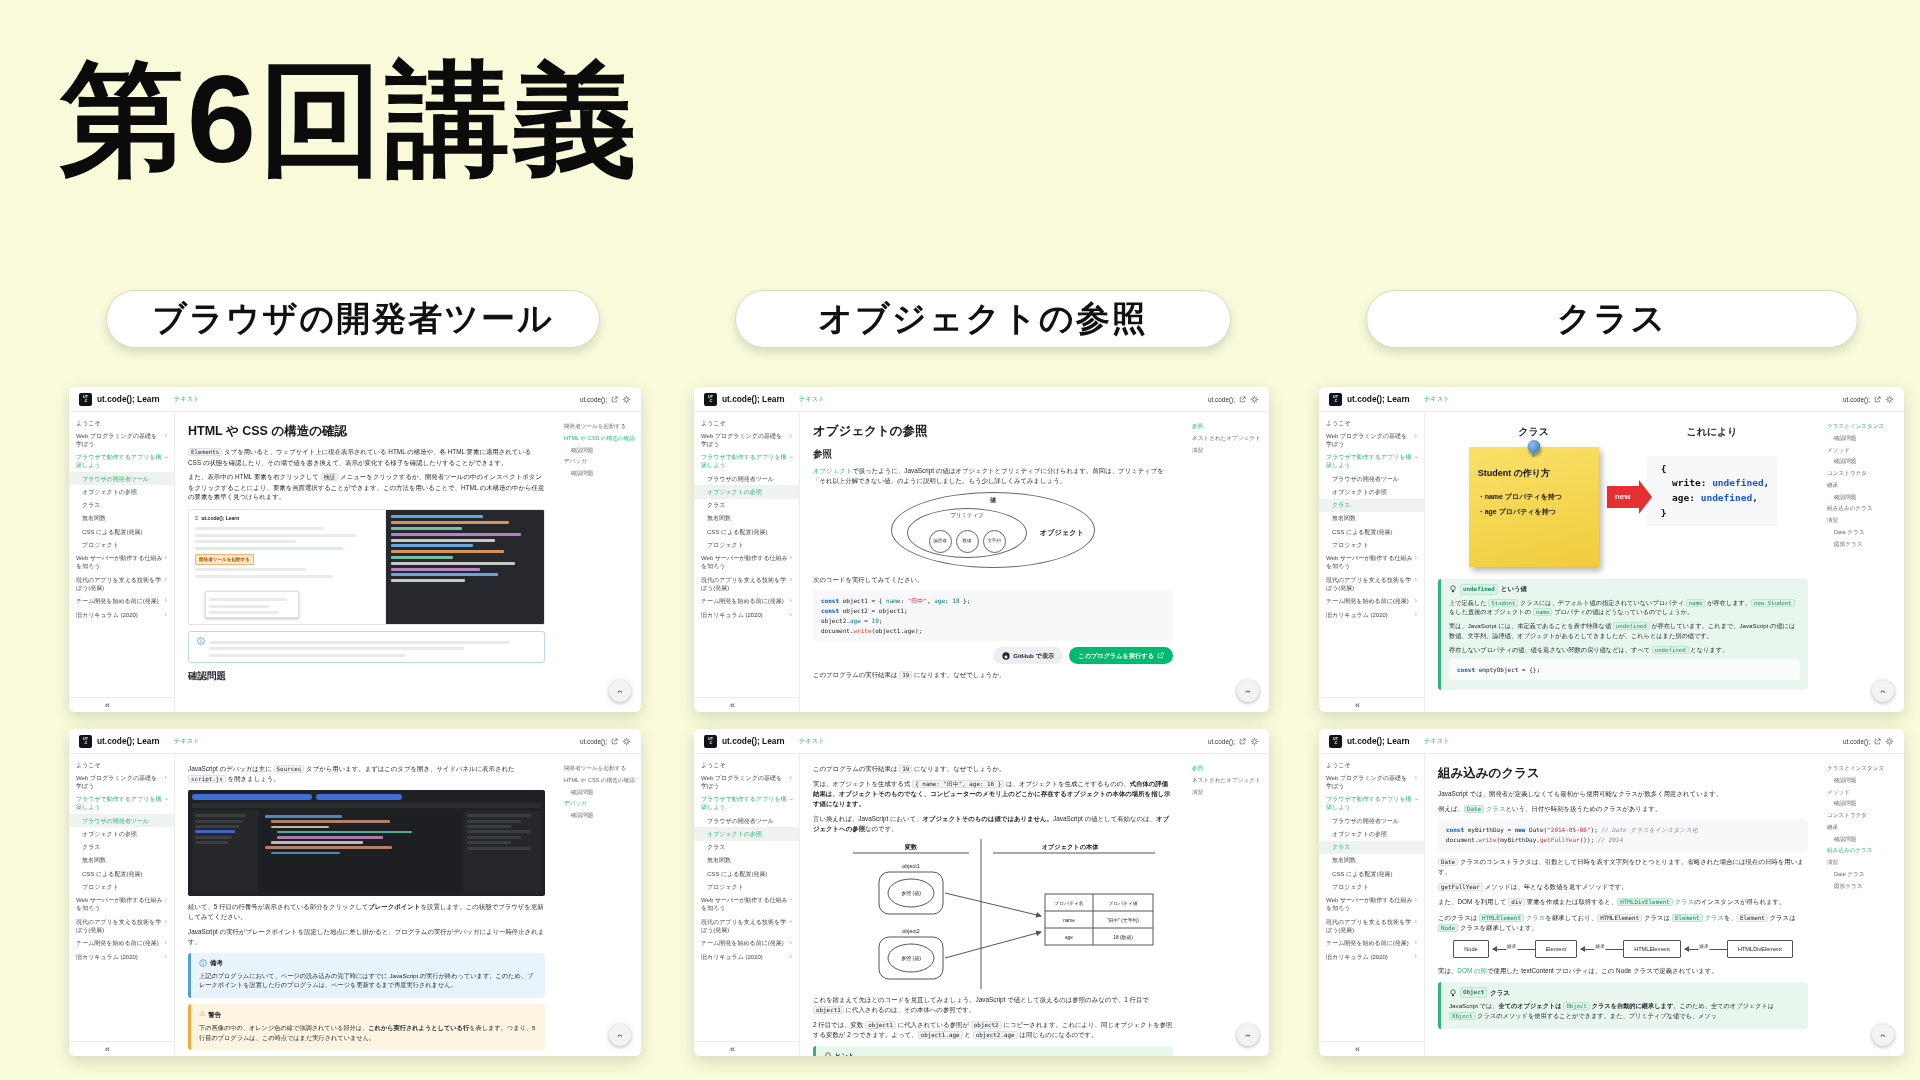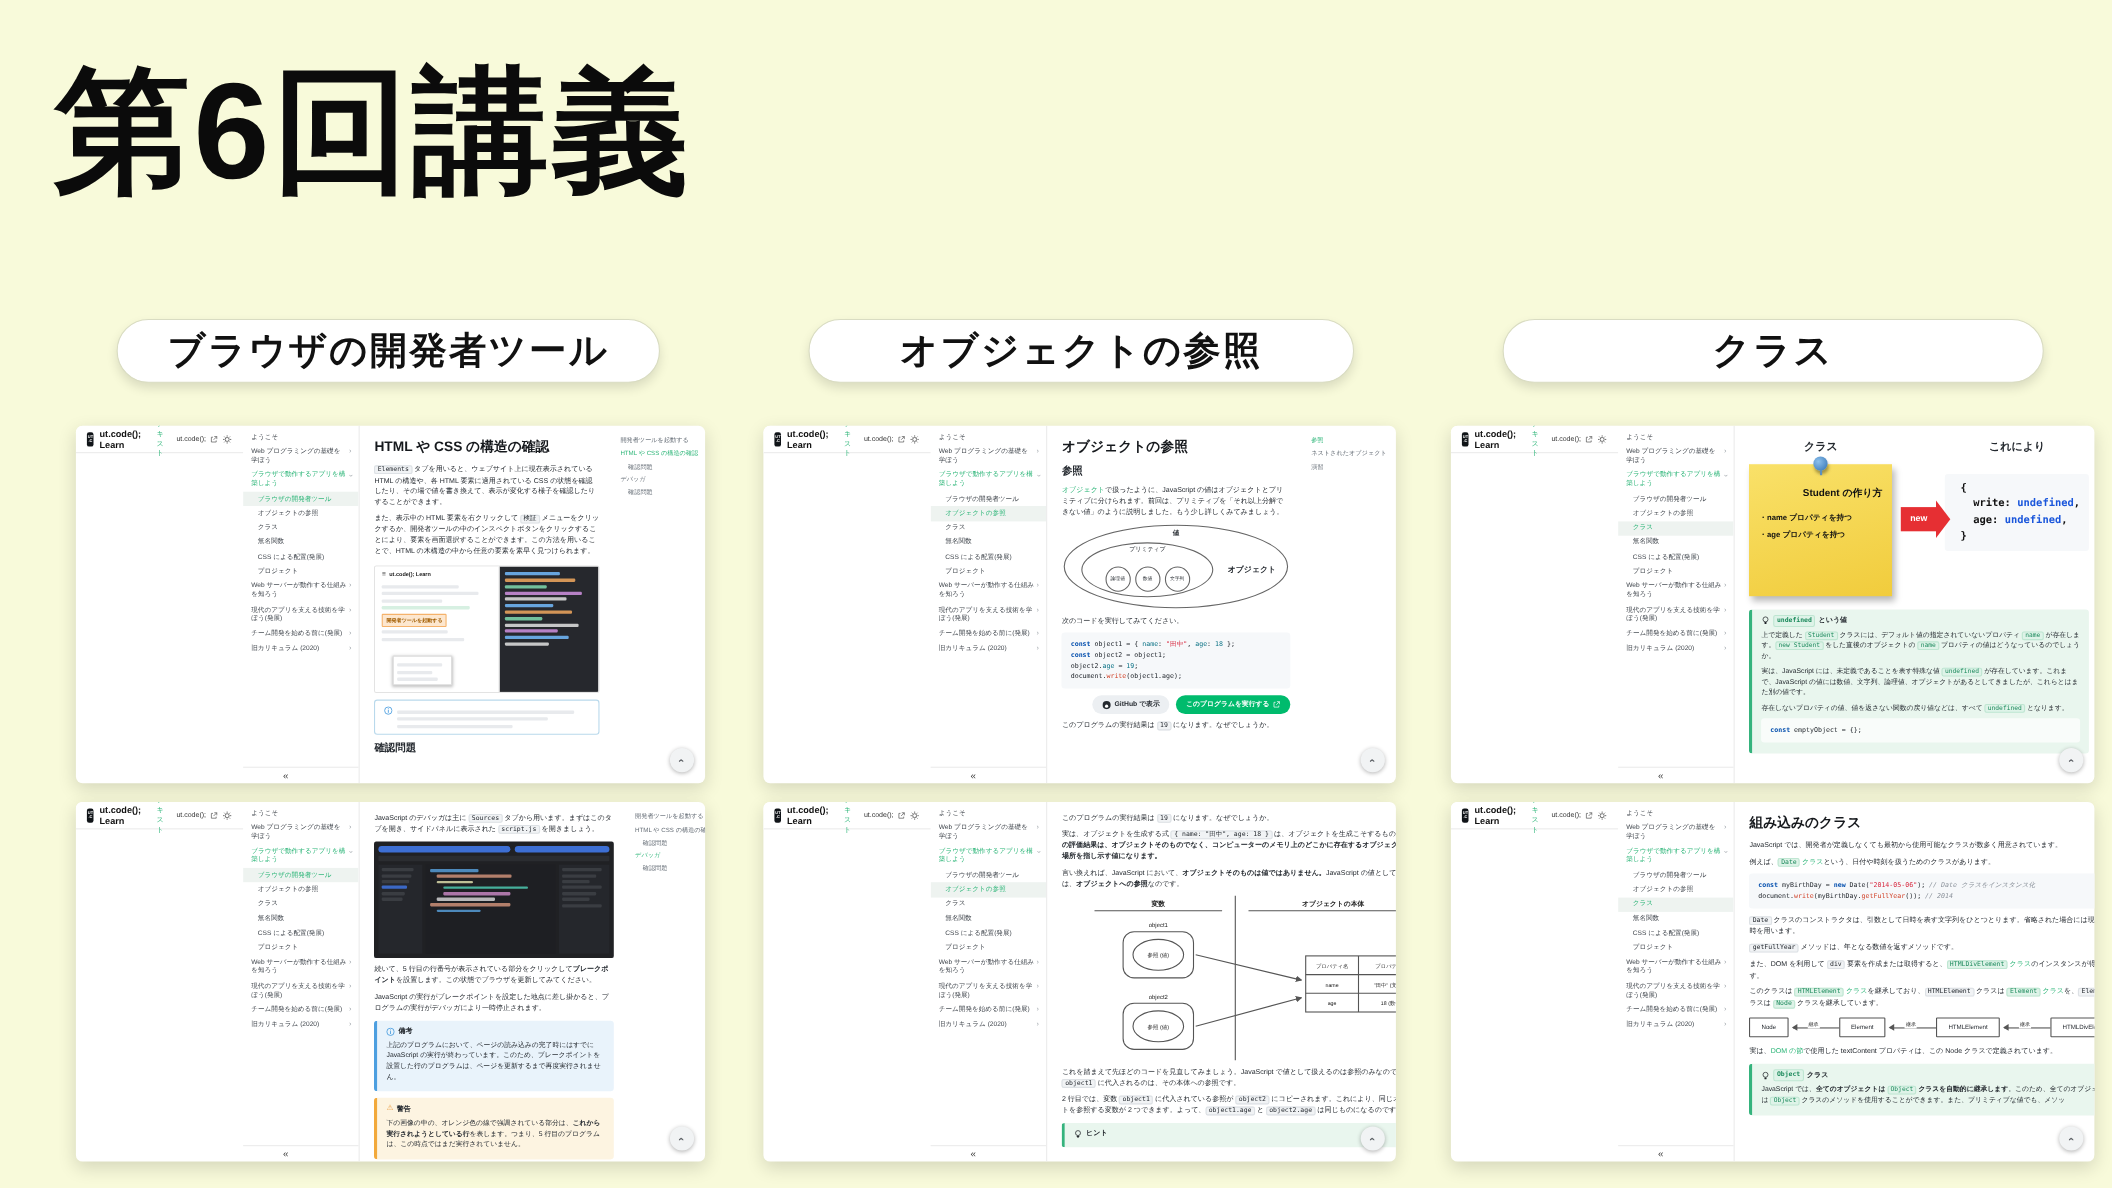--- a/index.html
+++ b/index.html
@@ -1,23 +1,23 @@
 <!DOCTYPE html>
 <html><head>
 <meta charset="utf-8">
 <style>
 *{margin:0;padding:0;box-sizing:border-box}
 html,body{width:1920px;height:1080px;overflow:hidden}
 body{font-family:"Liberation Sans","DejaVu Sans",sans-serif;color:#111}
 .slide{position:relative;width:1920px;height:1080px;background:#f8fada}
-.slide-title{position:absolute;left:49px;top:38px;font-size:124px;font-weight:900;letter-spacing:3px;color:#0b0b0b}
+.slide-title{position:absolute;left:60px;top:38px;font-size:124px;font-weight:900;letter-spacing:3px;color:#0b0b0b}
 .pill{position:absolute;top:290px;height:58px;background:#fff;border:1px solid #d9dcc2;border-radius:30px;box-shadow:0 5px 10px rgba(0,0,0,.12);display:flex;align-items:center;justify-content:center;font-weight:800;font-size:34px;color:#111;letter-spacing:2px}
 .p1{left:106px;width:494px}.p2{left:735px;width:496px}.p3{left:1366px;width:492px}
 
-.card{position:absolute;background:#fff;border-radius:6px;box-shadow:0 5px 16px rgba(0,0,0,.14);overflow:hidden;display:flex;flex-direction:row}
+.card{position:absolute;background:#fff;border-radius:6px;box-shadow:0 5px 16px rgba(0,0,0,.14);overflow:hidden;display:flex;flex-direction:column}
 .c1{left:69px;top:387px;width:572px;height:325px}
 .c2{left:694px;top:387px;width:575px;height:325px}
 .c3{left:1319px;top:387px;width:585px;height:325px}
 .c4{left:69px;top:729px;width:572px;height:327px}
 .c5{left:694px;top:729px;width:575px;height:327px}
 .c6{left:1319px;top:729px;width:585px;height:327px}
 .chead{height:25px;flex:0 0 25px;display:flex;align-items:center;padding:0 10px;border-bottom:1px solid #ececec;gap:5px;background:#fff}
 .clogo{width:13px;height:13px;background:#101418;border-radius:2px;color:#fff;font-size:3.6px;font-weight:700;line-height:1.15;display:flex;flex-direction:column;align-items:center;justify-content:center}
 .cbrand{font-size:8.3px;font-weight:800;color:#111}
 .cnav{font-size:6.4px;color:#2bb577;margin-left:9px;text-decoration:none}
@@ -64,21 +64,21 @@
 .btn{display:inline-flex;align-items:center;gap:3px;font-size:6.2px;font-weight:700;padding:3.5px 9px;border-radius:11px;text-decoration:none}
 .btn.ghost{background:#eceff2;color:#24292f}
 .btn.primary{background:#00bb6d;color:#fff}
 
 .cd{display:flex;gap:8px;align-items:flex-start;justify-content:center;padding:2px 0 6px}
 .cd-col{text-align:center}
 .cd-h{font-weight:800;font-size:10px;margin-bottom:7px}
 .sticky{position:relative;width:130px;min-height:120px;background:linear-gradient(165deg,#f9e169,#f1cc3c);box-shadow:3px 4px 6px rgba(0,0,0,.28);padding:14px 9px 9px;text-align:left}
 .pin{position:absolute;top:-7px;left:50%;transform:translateX(-50%);width:13px;height:13px;border-radius:50%;background:radial-gradient(circle at 35% 35%,#8cc0ec,#2f6fb2);box-shadow:1px 3px 3px rgba(0,0,0,.35)}
 .pin::after{content:"";position:absolute;left:5.5px;top:12px;width:2px;height:5px;background:#5a8fc0}
-.st-t{font-weight:800;font-size:9px;text-align:right;margin:6px 0 12px;color:#111}
+.st-t{font-weight:800;font-size:9px;text-align:left;margin:6px 0 12px;color:#111}
 .st-b{font-weight:700;font-size:7px;margin-top:3.5px;color:#111}
 .cd-arrow{position:relative;margin-top:62px;width:32px;height:22px;background:#e62f33;display:flex;align-items:center;justify-content:center;color:#fff;font-weight:800;font-size:8px;flex:0 0 32px}
 .cd-arrow::after{content:"";position:absolute;left:100%;top:-6px;border-top:17px solid transparent;border-bottom:17px solid transparent;border-left:13px solid #e62f33}
 .inst{margin-top:16px;text-align:left;font-family:"DejaVu Sans Mono",monospace;font-size:9.5px;font-weight:700;line-height:1.55;padding-left:14px}
 .inst .tk-pl{color:#111}
 
 .note{border-left:3px solid;border-radius:3px;padding:5px 8px 4px;margin:6px 0}
 .note.hint{background:#e9f6ee;border-color:#35b37d}
 .note.info{background:#e9f3fb;border-color:#4d9fe0}
 .note.warn{background:#fdf4e1;border-color:#f2a93b}

